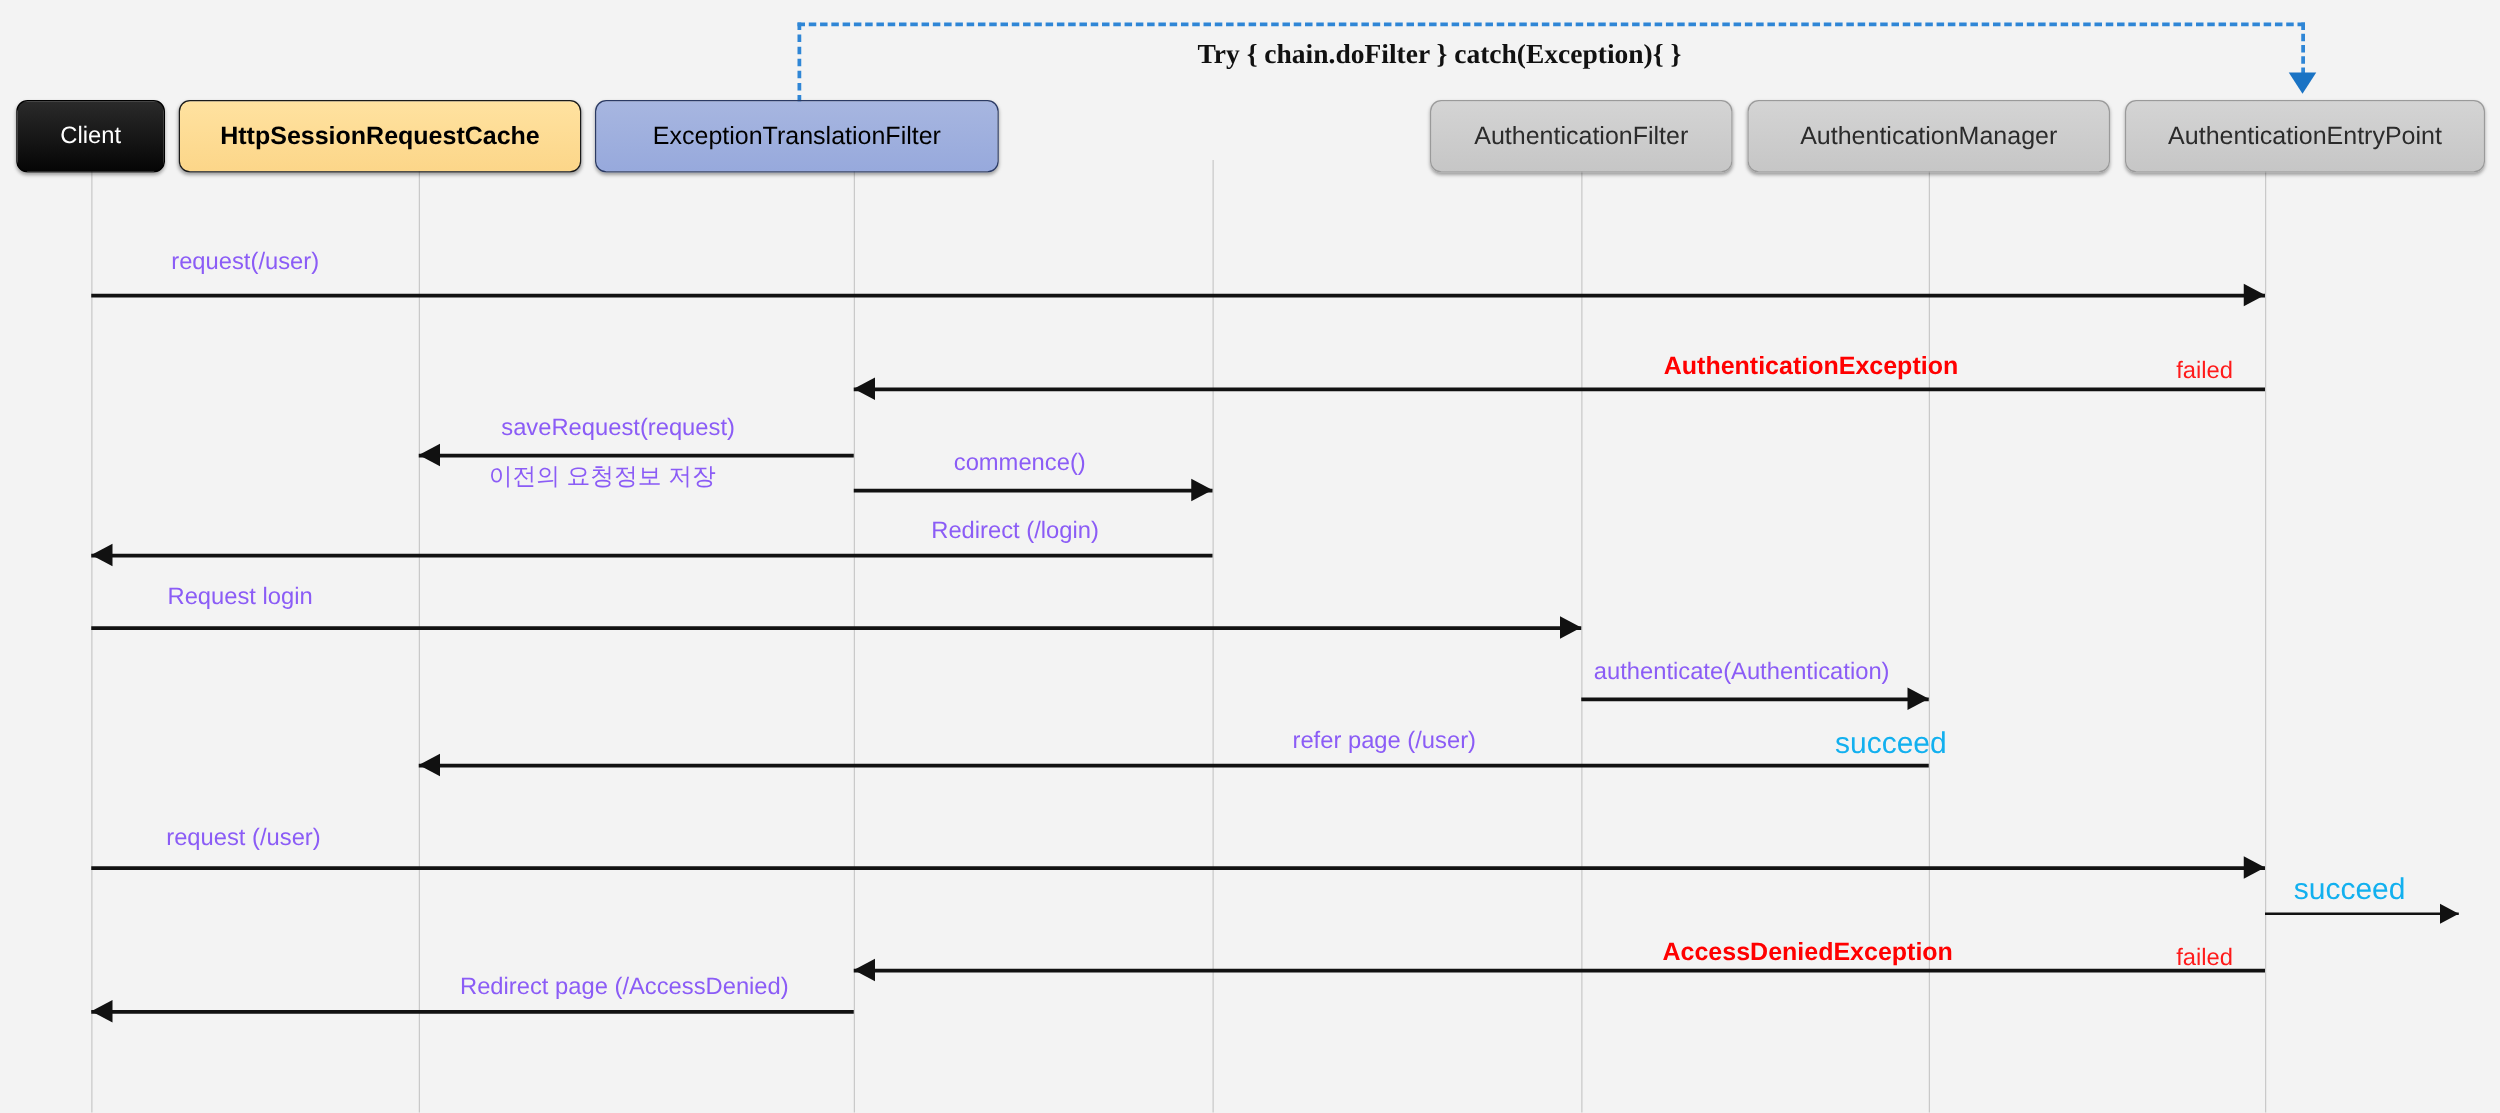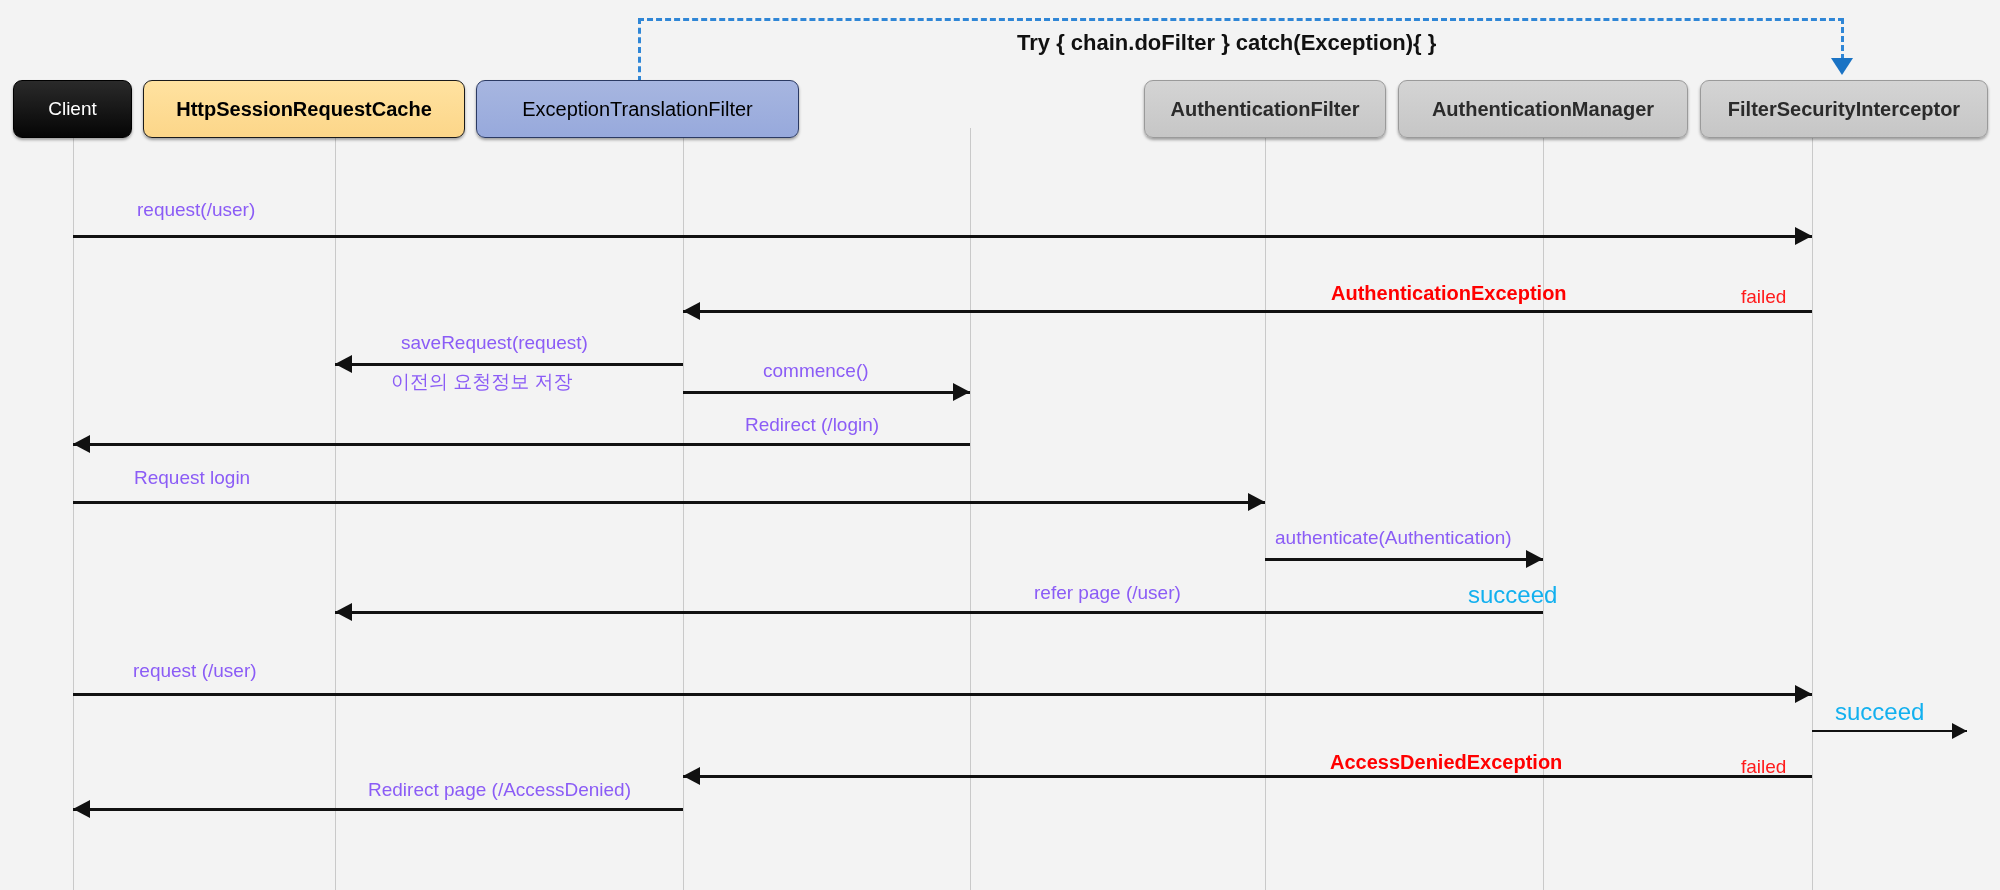--- a/index.html
+++ b/index.html
@@ -20,21 +20,21 @@
     border-radius:9px;
     display:flex;align-items:center;justify-content:center;
     box-sizing:border-box;
     font-size:20px;
     box-shadow:0 2px 3px rgba(0,0,0,.35);
   }
   .p-client{background:linear-gradient(#2a2a2a,#050505);border:1px solid #000;color:#ffffff;font-size:19px;font-weight:400;}
   .p-yellow{background:linear-gradient(#ffe2a0,#fcd689);border:1.5px solid #1a1a1a;color:#000;font-weight:bold;}
   .p-blue{background:linear-gradient(#a7b6e0,#97a9dc);border:1.5px solid #2b3a63;color:#000;font-weight:normal;}
   .p-green{background:linear-gradient(#bcdfa4,#a9d491);border:1.5px solid #1a1a1a;color:#000;font-weight:bold;}
-  .p-gray{background:linear-gradient(#d4d4d4,#c6c6c6);border:1px solid #9a9a9a;color:#2b2b2b;font-weight:700;}
+  .p-gray{background:linear-gradient(#d4d4d4,#c6c6c6);border:1px solid #9a9a9a;color:#2b2b2b;font-weight:400;}
 
   
   .msg-line{position:absolute;height:0;border-top:3px solid #111;}
   .msg-line.thin{border-top-width:2px;}
   .arrowhead{position:absolute;width:0;height:0;}
   .ah-right{border-top:9px solid transparent;border-bottom:9px solid transparent;border-left:17px solid #111;}
   .ah-left{border-top:9px solid transparent;border-bottom:9px solid transparent;border-right:17px solid #111;}
   .ah-right.small{border-top:8px solid transparent;border-bottom:8px solid transparent;border-left:15px solid #111;}
 
   .msg-label{
@@ -55,21 +55,21 @@
     position:absolute;width:0;height:0;
     border-left:11px solid transparent;border-right:11px solid transparent;
     border-top:17px solid #1a73c4;
   }
 </style>
 </head>
 <body>
 
 <div id="diagram">
 
-  <div class="anno-label" style="left:1017px;top:30px;">Try { chain.doFilter } catch(Exception){ }</div>
+  <div class="anno-label" style="left:958px;top:30px;font-family:Liberation Serif, serif;">Try { chain.doFilter } catch(Exception){ }</div>
   <div class="dash-v" style="left:638px;top:18px;height:64px;"></div>
   <div class="dash-h" style="left:638px;top:18px;width:1206px;"></div>
   <div class="dash-v" style="left:1841px;top:18px;height:42px;"></div>
   <div class="dash-arrow" style="left:1831px;top:58px;"></div>
 
   <div class="lifeline" style="left:73px;"></div>
   <div class="lifeline" style="left:335px;"></div>
   <div class="lifeline" style="left:683px;"></div>
   <div class="lifeline" style="left:970px;"></div>
   <div class="lifeline" style="left:1265px;"></div>
@@ -85,21 +85,21 @@
   <div class="participant p-blue" style="left:476px;width:323px;">
     <span>ExceptionTranslationFilter</span>
   </div>
   <div class="participant p-gray" style="left:1144px;width:242px;">
     <span>AuthenticationFilter</span>
   </div>
   <div class="participant p-gray" style="left:1398px;width:290px;">
     <span>AuthenticationManager</span>
   </div>
   <div class="participant p-gray" style="left:1700px;width:288px;">
-    <span>FilterSecurityInterceptor</span>
+    <span>AuthenticationEntryPoint</span>
   </div>
 
   <div id="messages-layer">
       <div class="msg-line" style="left: 73px; top: 235px; width: 1739px;"></div>
       <div class="arrowhead ah-right" style="top: 227px; left: 1795px;"></div>
       <div class="msg-line" style="left: 683px; top: 310px; width: 1129px;"></div>
       <div class="arrowhead ah-left" style="top: 302px; left: 683px;"></div>
       <div class="msg-line" style="left: 335px; top: 363px; width: 348px;"></div>
       <div class="arrowhead ah-left" style="top: 355px; left: 335px;"></div>
       <div class="msg-line" style="left: 683px; top: 391px; width: 287px;"></div>

